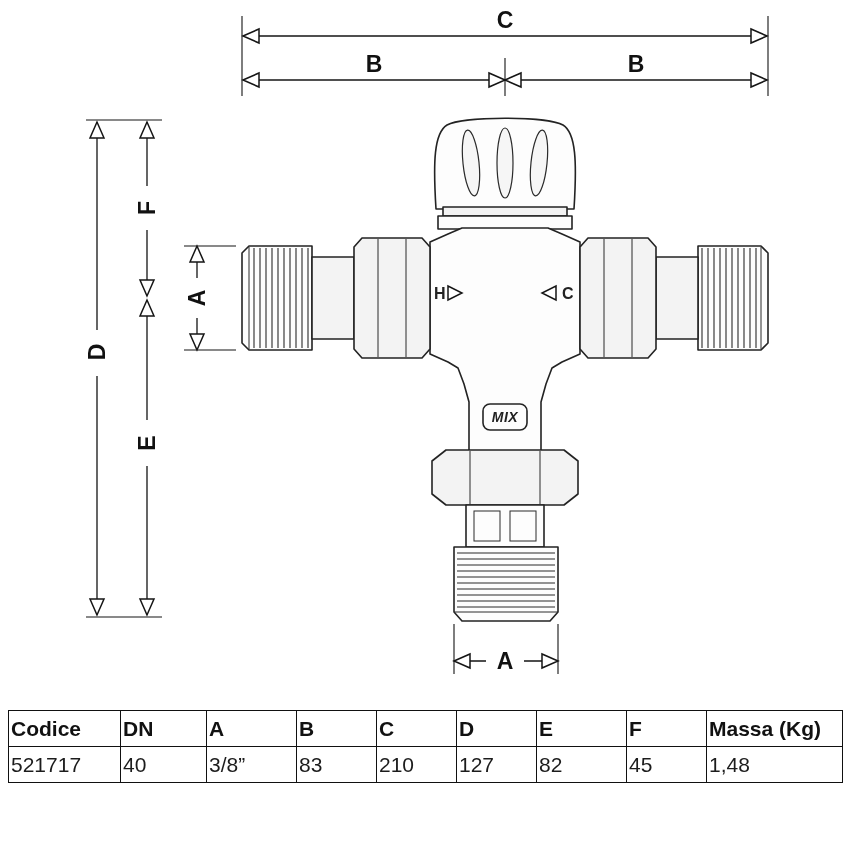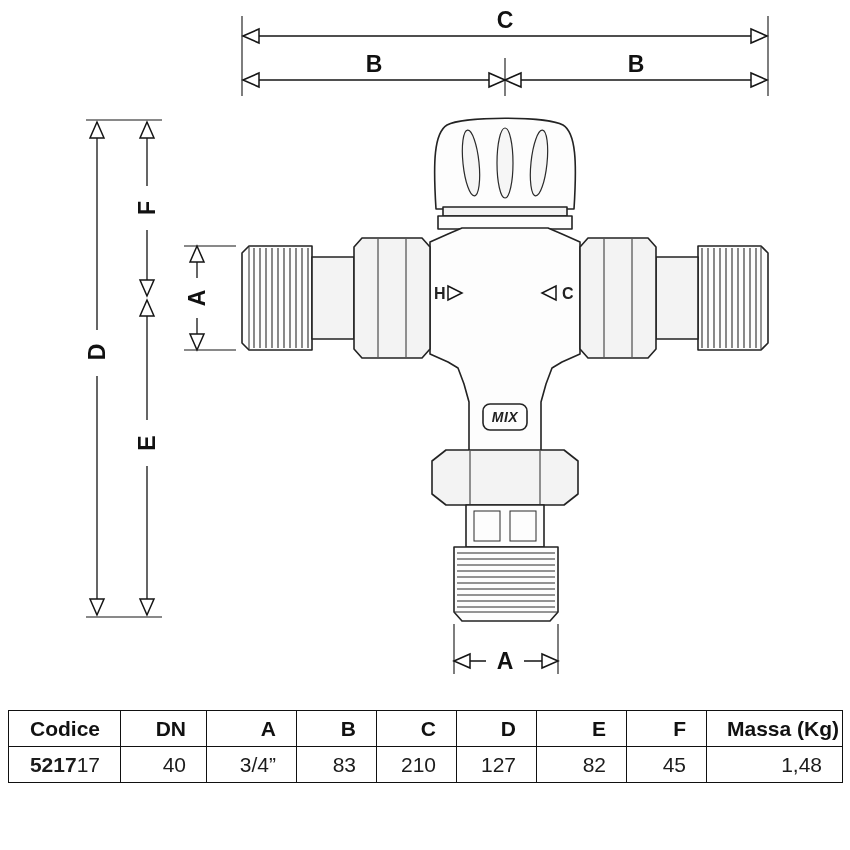--- a/index.html
+++ b/index.html
@@ -12,27 +12,27 @@
   .thread { stroke:#2b2b2b; stroke-width:1.1; fill:none; }
   .dimline { stroke:#151515; stroke-width:1.3; fill:none; }
   .extline { stroke:#151515; stroke-width:1.1; fill:none; }
   .arrow { fill:#ffffff; stroke:#151515; stroke-width:1.5; stroke-linejoin:miter; }
   .dimtext { font-family:"Liberation Sans", sans-serif; font-weight:bold; font-size:23px; fill:#111; }
   .marktext { font-family:"Liberation Sans", sans-serif; font-weight:bold; font-size:16px; fill:#222; }
   .mixtext { font-family:"Liberation Sans", sans-serif; font-weight:bold; font-style:italic; font-size:14px; fill:#222; letter-spacing:0.5px; }
   .table-wrap { width:834px; margin:10px auto 0 auto; }
   table.spec { width:834px; border-collapse:collapse; table-layout:fixed; }
   table.spec th, table.spec td {
-    border:1.6px solid #111; text-align:right; vertical-align:middle;
-    padding:3px 20px; font-size:21px; height:29px; color:#111;
+    border:1.6px solid #111; text-align:left; vertical-align:middle;
+    padding:3px 2px; font-size:21px; height:29px; color:#111;
     overflow:hidden; white-space:nowrap;
   }
   table.spec th { font-weight:bold; }
   table.spec td { font-weight:normal; color:#1c1c1c; }
-  .code-bold { font-weight:bold; }
+  .code-bold { font-weight:normal; }
 </style>
 </head>
 <body>
 
 <svg class="diagram" width="850" height="700" viewBox="0 0 850 700" xmlns="http://www.w3.org/2000/svg">
 
   <g>
 
     <g>
       <path class="part" d="M436,209 C433,162 434,133 447,125 C463,116 547,116 563,125 C576,133 577,162 574,209 Z"></path>
@@ -186,21 +186,21 @@
         <th>D</th>
         <th>E</th>
         <th>F</th>
         <th>Massa (Kg)</th>
       </tr>
       <tr>
         <td>
           <span class="code-bold">5217</span><span>17</span>
         </td>
         <td>40</td>
-        <td>3/4”</td>
+        <td>3/8”</td>
         <td>83</td>
         <td>210</td>
         <td>127</td>
         <td>82</td>
         <td>45</td>
         <td>1,48</td>
       </tr>
     </tbody>
   </table>
 </div>

